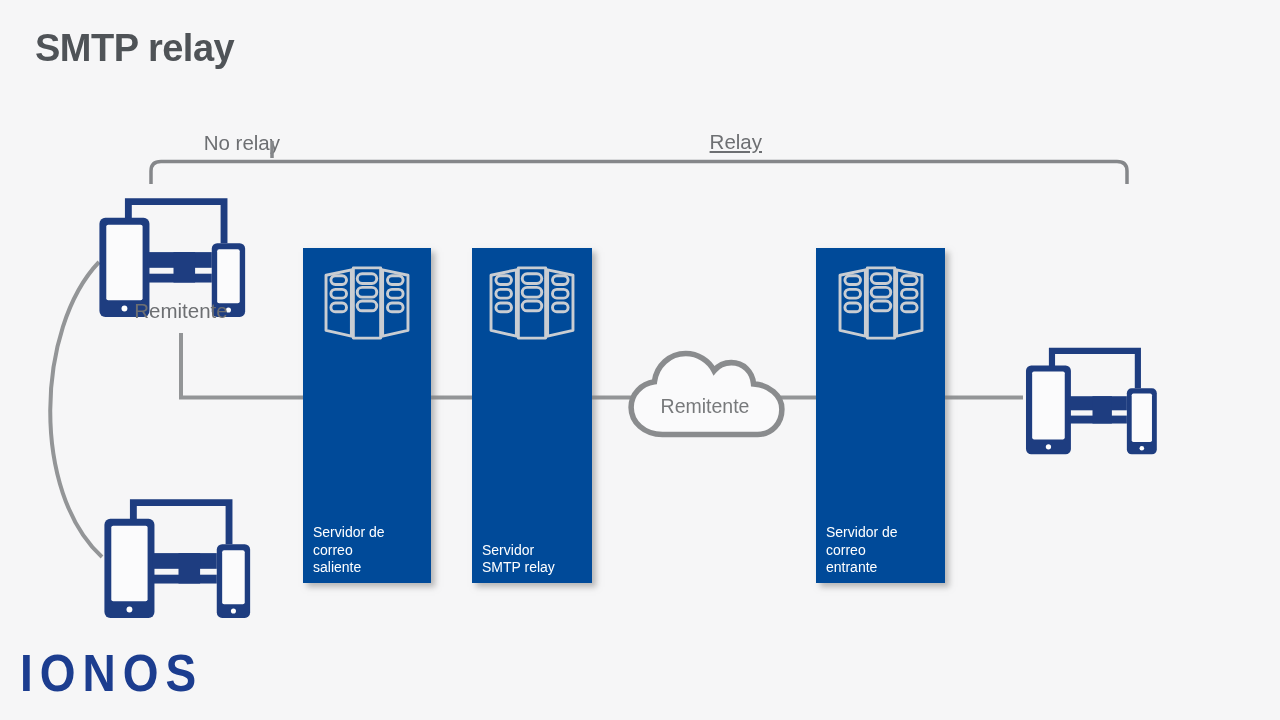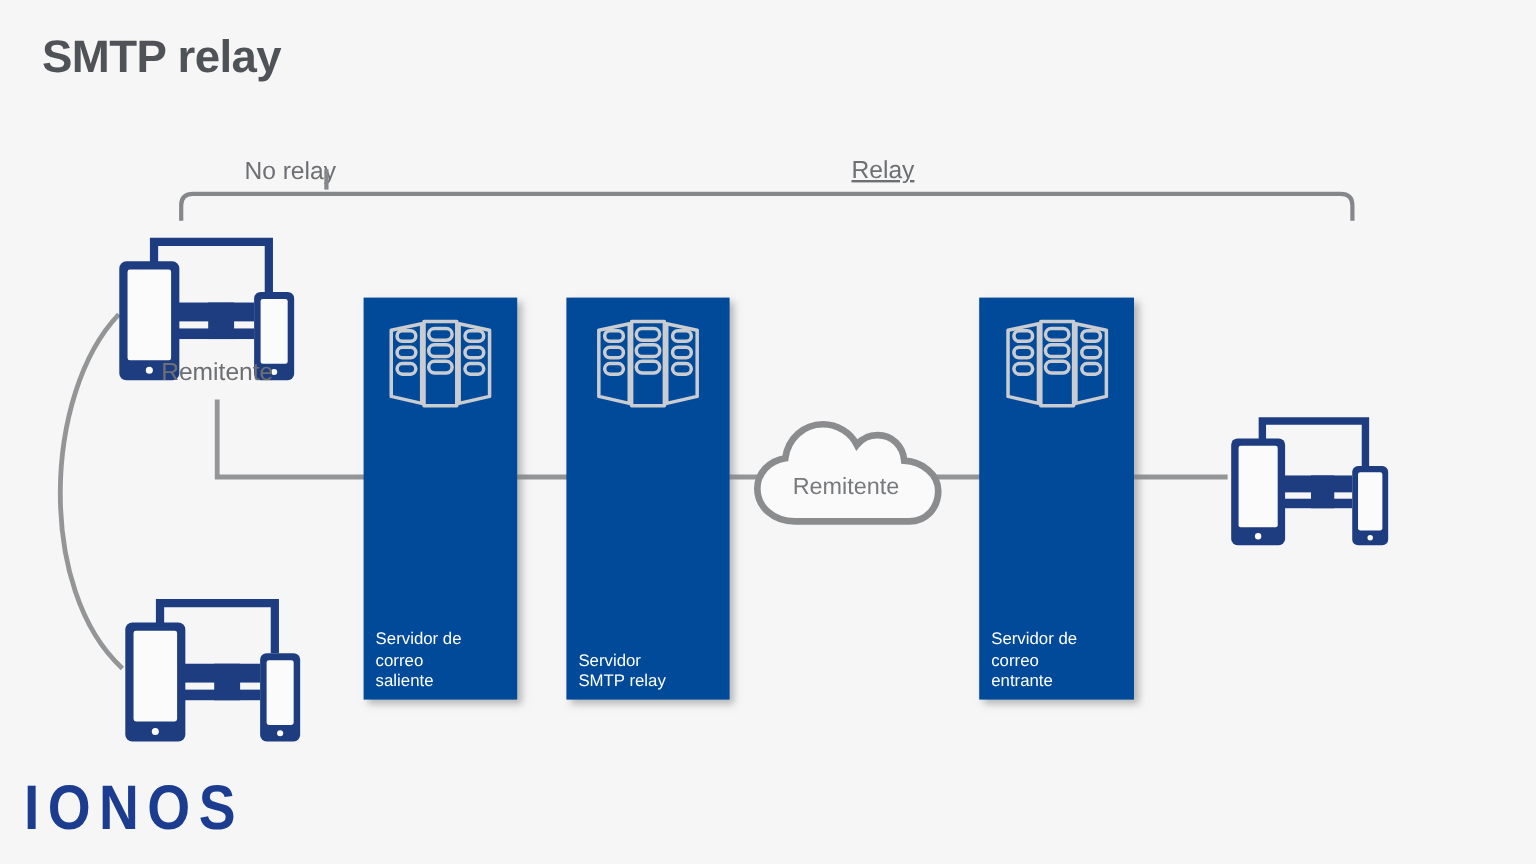--- a/index.html
+++ b/index.html
@@ -109,21 +109,21 @@
     <svg class="rack" width="98" height="80" viewBox="0 0 100 82">
         <use href="#sym-rack"></use>
       </svg>
     <div class="server-label">
       <span>Servidor de</span>
       <span>correo</span>
       <span>saliente</span>
     </div>
   </div>
 
-  <div class="abs server-box" style="left:472px; top:248px; width:136px;">
+  <div class="abs server-box" style="left:472px; top:248px; width:120px;">
     <svg class="rack" width="98" height="80" viewBox="0 0 100 82">
         <use href="#sym-rack"></use>
       </svg>
     <div class="server-label">
       <span>Servidor</span>
       <span>SMTP relay</span>
     </div>
   </div>
 
   <div class="abs cloud-wrap" style="left:622px; top:342px; width:170px; height:102px;">

